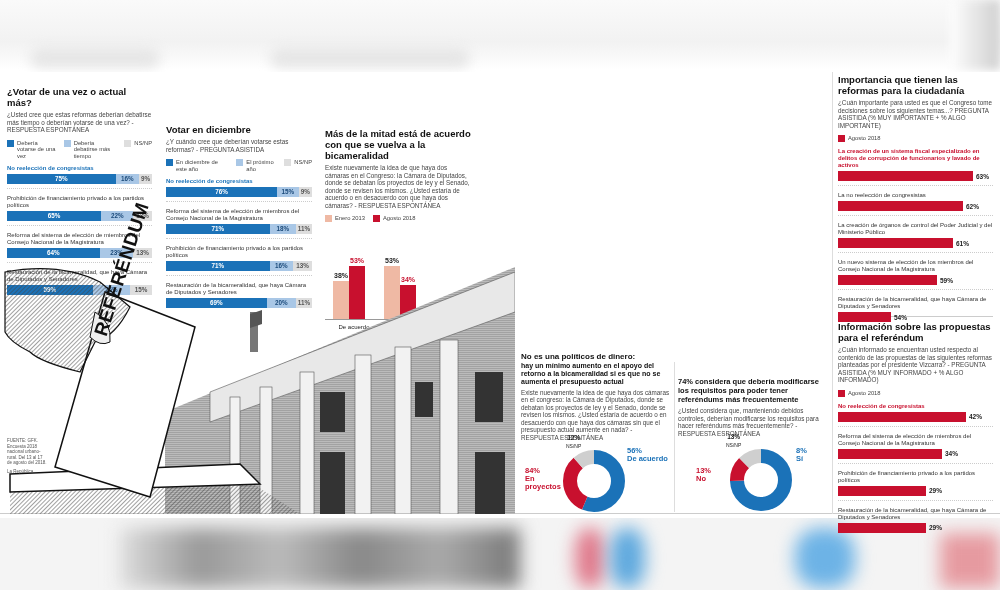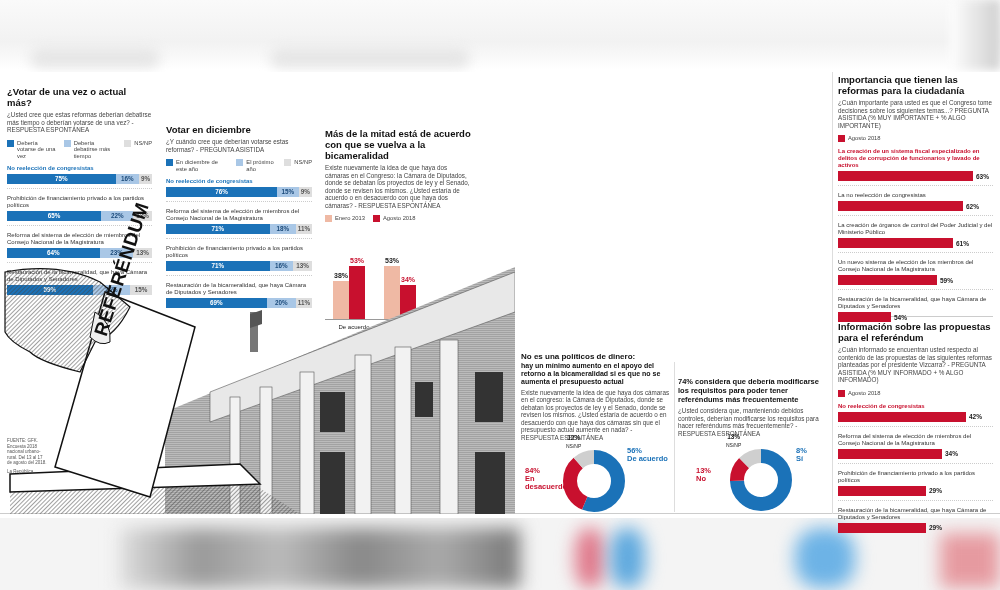--- a/index.html
+++ b/index.html
@@ -246,21 +246,21 @@
         <div>12%</div>
         <div style="font-weight:normal;font-size:5px;">NS/NP</div>
       </div>
     <div class="donut-label" style="left:106px;top:95px;color:#1b72b8;">
         <div>56%</div>
         <div>De acuerdo</div>
       </div>
     <div class="donut-label" style="left:4px;top:115px;color:#c8102e;">
         <div>84%</div>
         <div>En</div>
-        <div>desacuerdo</div>
+        <div>proyectos</div>
       </div>
   </div>
 
   <div class="panel" style="left:678px;top:305px;width:150px;height:135px;">
     <h2 style="font-size:7.5px;line-height:9px;">74% considera que debería modificarse los requisitos para poder tener referéndums más frecuentemente</h2>
     <div class="q">¿Usted considera que, manteniendo debidos controles, deberían modificarse los requisitos para hacer referéndums más frecuentemente? - RESPUESTA ESPONTÁNEA</div>
     <svg style="position:absolute;left:50px;top:70px;" width="66" height="66" viewBox="-33 -33 66 66">
       <circle r="24" fill="none" stroke="#1b72b8" stroke-width="14" stroke-dasharray="111.6 150.8" transform="rotate(-90)"></circle>
       <circle r="24" fill="none" stroke="#c8102e" stroke-width="14" stroke-dasharray="19.6 150.8" stroke-dashoffset="-111.6" transform="rotate(-90)"></circle>
       <circle r="24" fill="none" stroke="#cfcfcf" stroke-width="14" stroke-dasharray="19.6 150.8" stroke-dashoffset="-131.2" transform="rotate(-90)"></circle>

